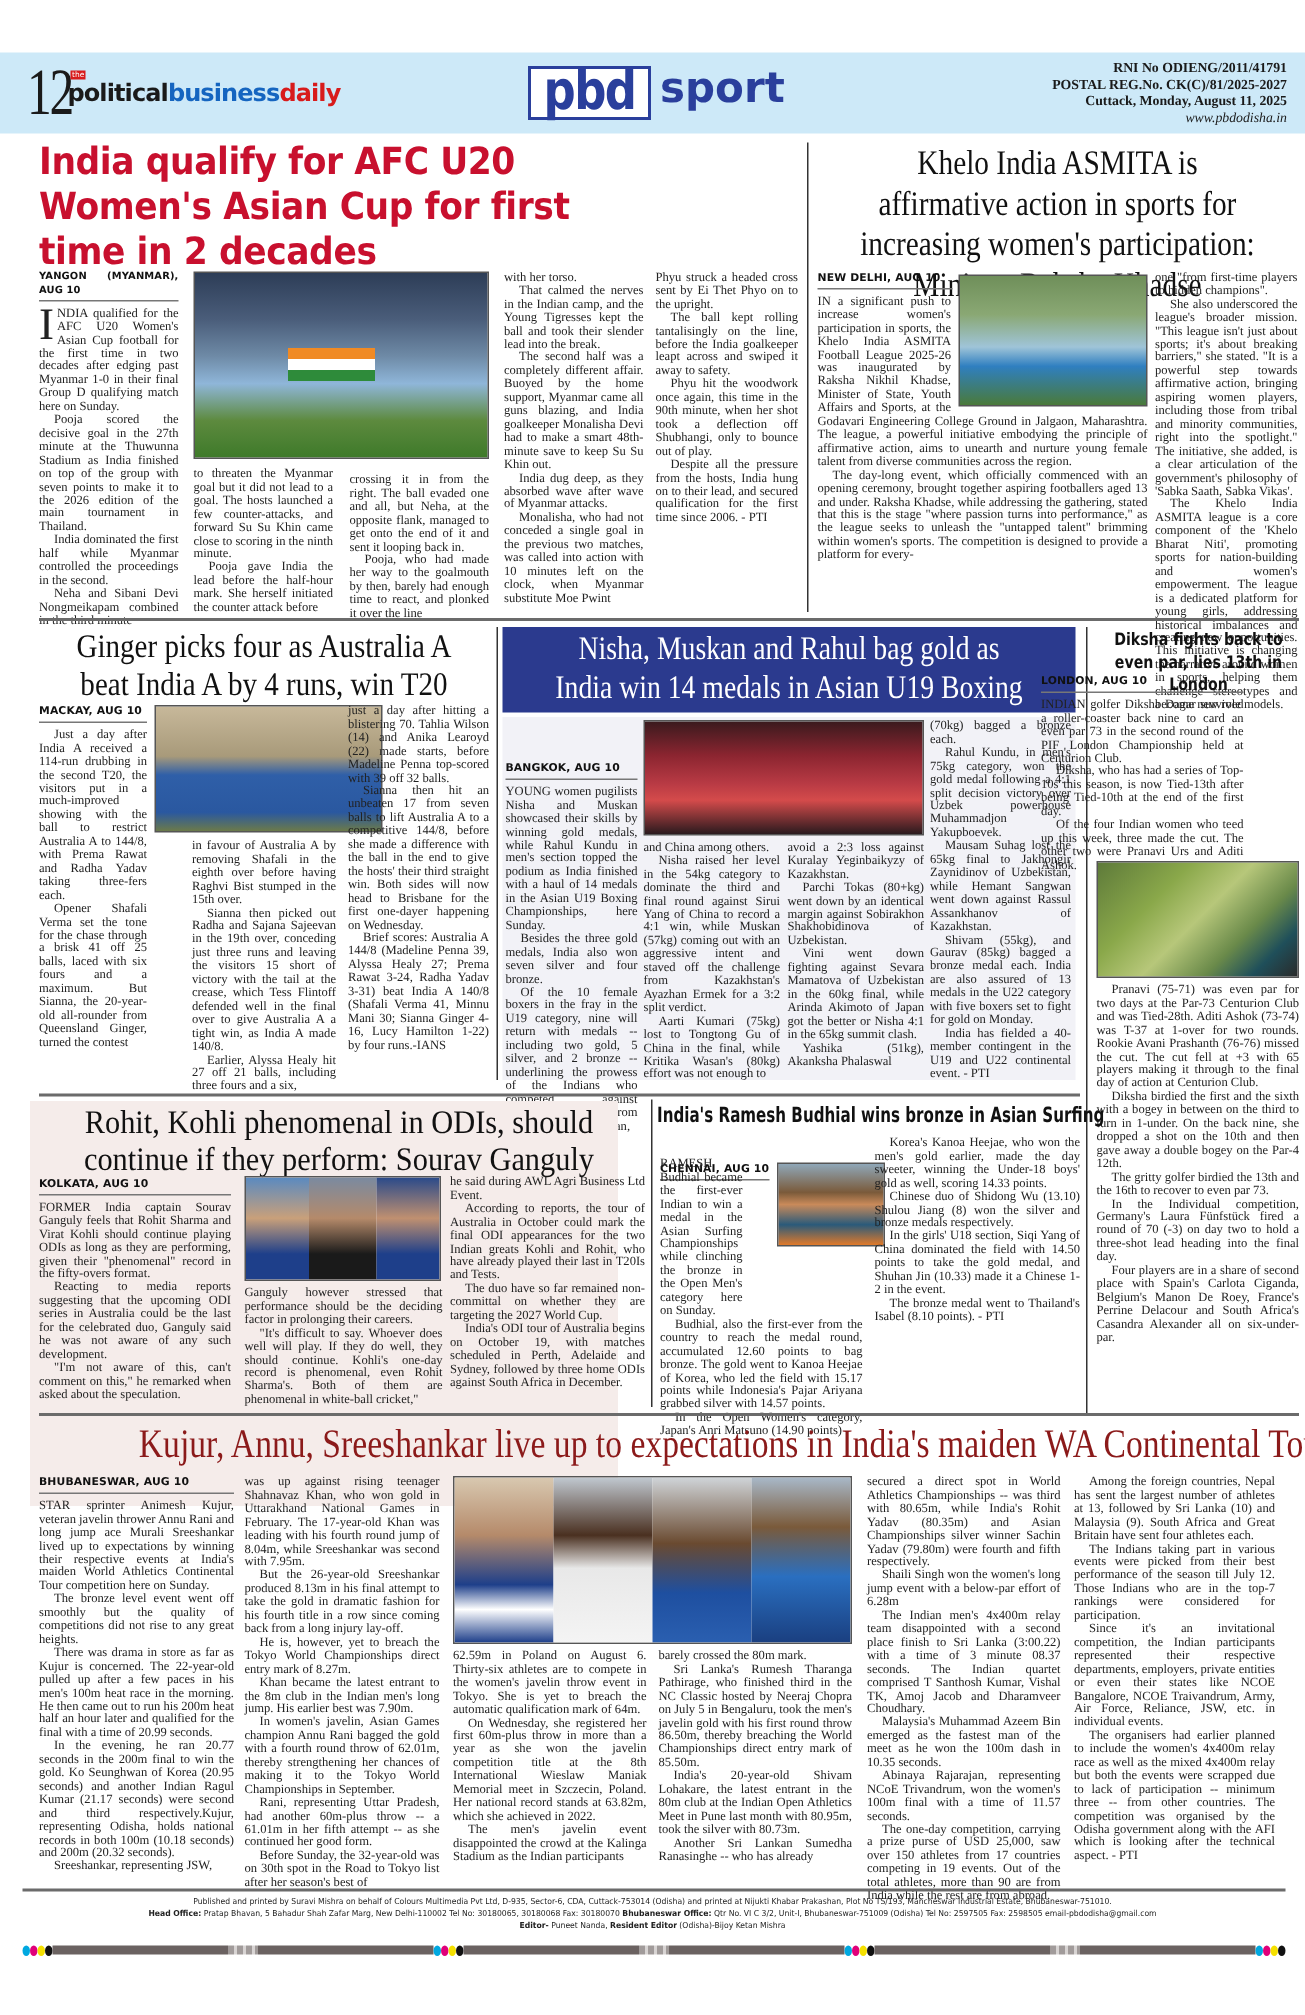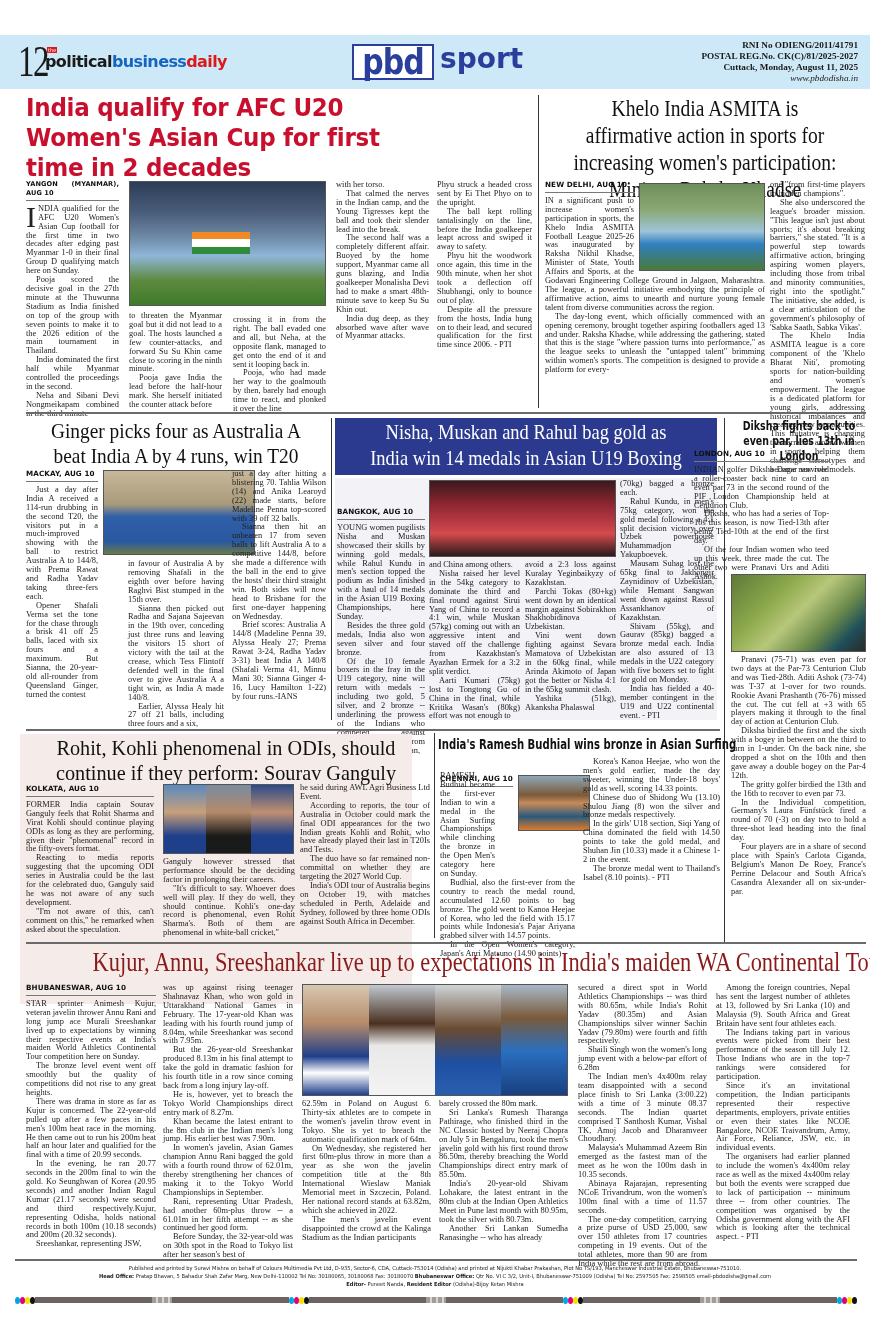--- a/index.html
+++ b/index.html
@@ -91,20 +91,21 @@
 </div>
 <div class="col txt" style="left:233px; top:316px; width:93px;">
   <p class="first">crossing it in from the right. The ball evaded one and all, but Neha, at the opposite flank, managed to get onto the end of it and sent it looping back in.</p>
   <p>Pooja, who had made her way to the goalmouth by then, barely had enough time to react, and plonked it over the line</p>
 </div>
 <div class="col txt" style="left:336px; top:181px; width:93px;">
   <p class="first">with her torso.</p>
   <p>That calmed the nerves in the Indian camp, and the Young Tigresses kept the ball and took their slender lead into the break.</p>
   <p>The second half was a completely different affair. Buoyed by the home support, Myanmar came all guns blazing, and India goalkeeper Monalisha Devi had to make a smart 48th-minute save to keep Su Su Khin out.</p>
   <p>India dug deep, as they absorbed wave after wave of Myanmar attacks.</p>
+  <p>Monalisha, who had not conceded a single goal in the previous two matches, was called into action with 10 minutes left on the clock, when Myanmar substitute Moe Pwint</p>
 </div>
 <div class="col txt" style="left:437px; top:181px; width:95px;">
   <p class="first">Phyu struck a headed cross sent by Ei Thet Phyo on to the upright.</p>
   <p>The ball kept rolling tantalisingly on the line, before the India goalkeeper leapt across and swiped it away to safety.</p>
   <p>Phyu hit the woodwork once again, this time in the 90th minute, when her shot took a deflection off Shubhangi, only to bounce out of play.</p>
   <p>Despite all the pressure from the hosts, India hung on to their lead, and secured qualification for the first time since 2006. - PTI</p>
 </div>
 <div class="vrule" style="left:538px; top:95px; height:313px;"></div>
 
 <div class="abs hl-serif" id="h2">Khelo India ASMITA is affirmative action in sports for increasing women's participation: Minister Raksha Khadse</div>

